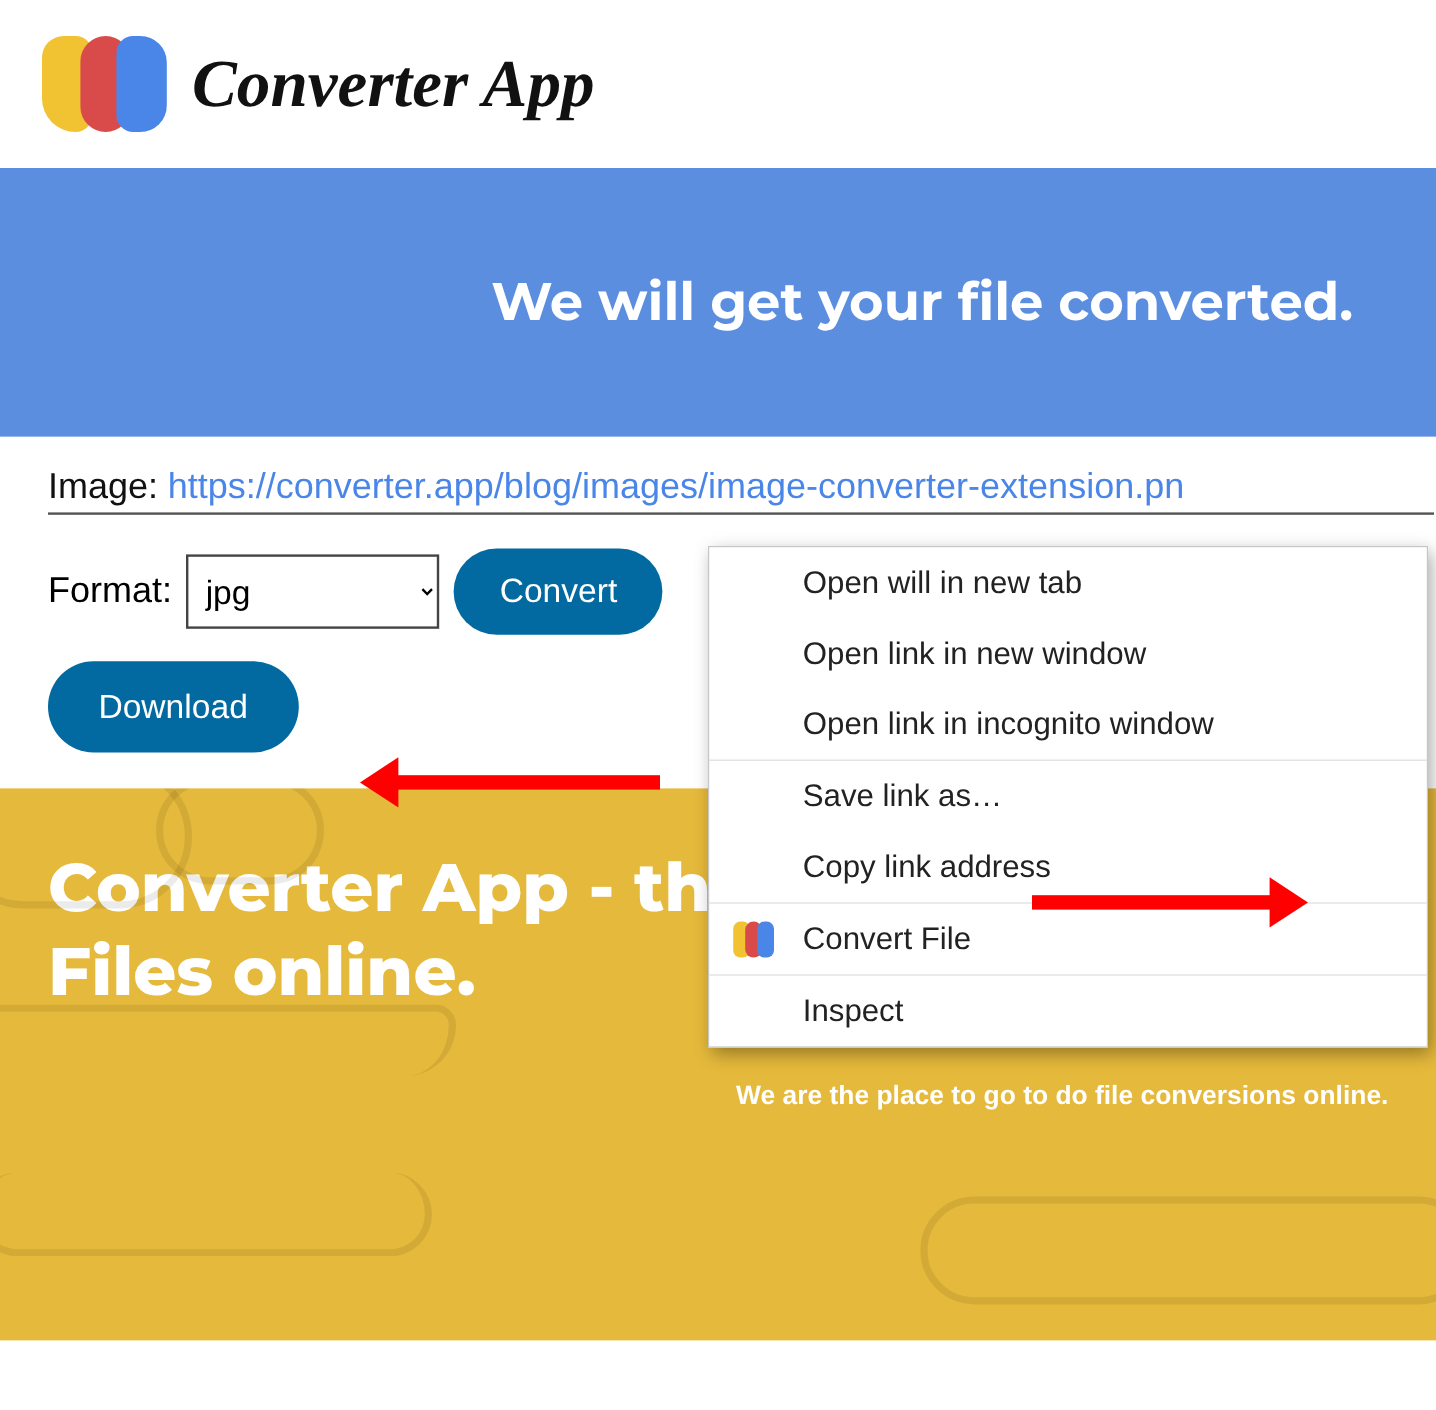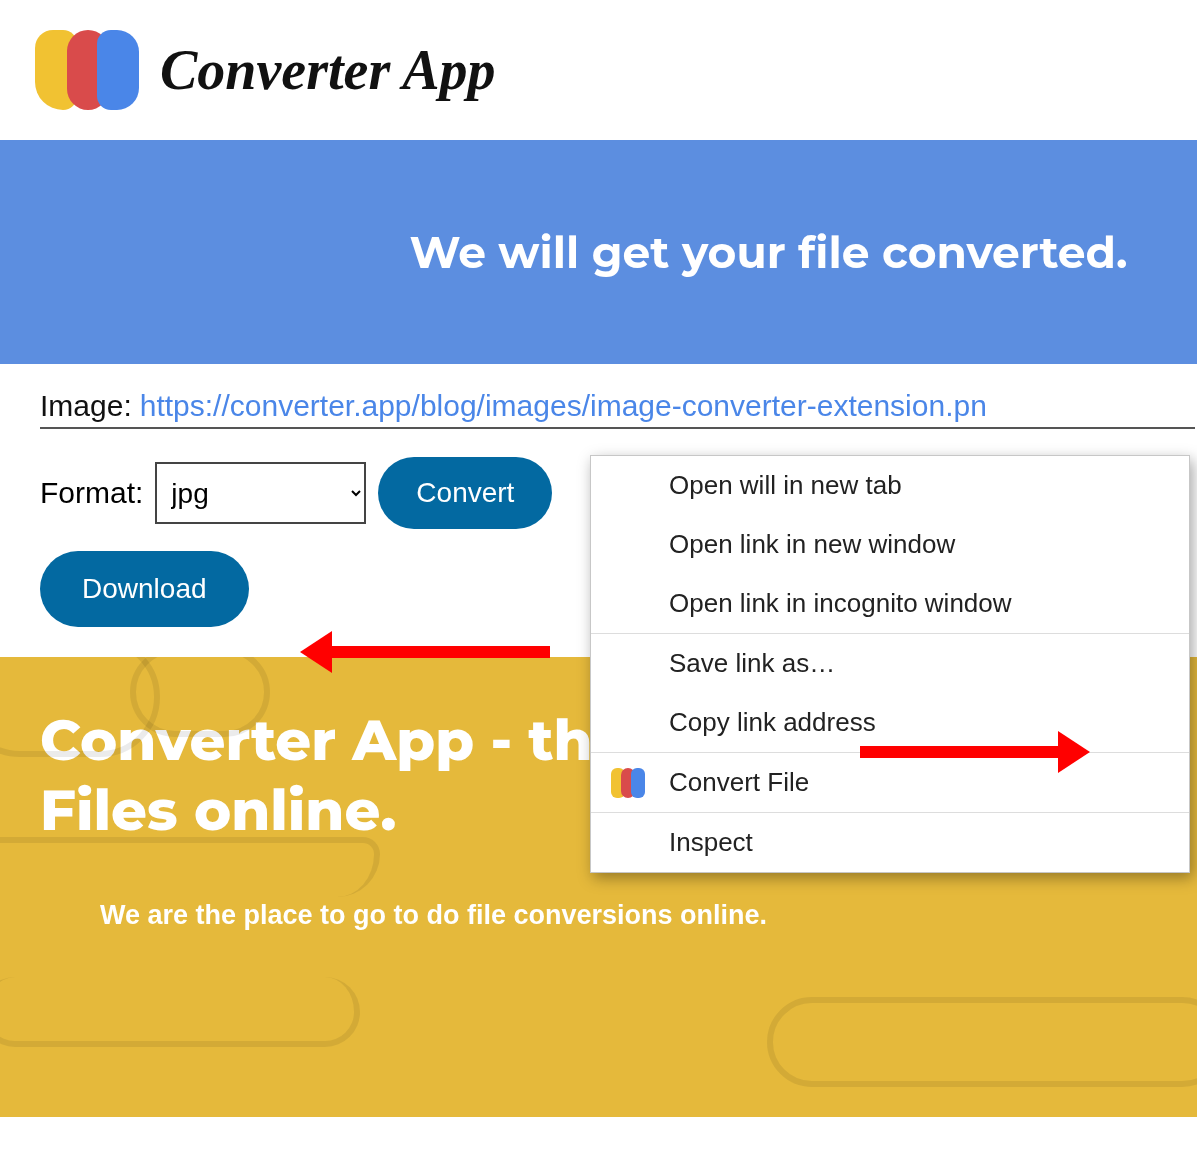--- a/index.html
+++ b/index.html
@@ -113,23 +113,23 @@
     height: 460px;
   }
   .hero2 h2 {
     font-family:'Montserrat','Segoe UI',sans-serif;
     font-weight:800;
     font-size:56px;
     line-height:1.25;
     margin-bottom: 55px;
   }
   .hero2 p {
-    font-size:27px;
+    font-size:22px;
     font-weight:600;
-    text-align:left;
+    text-align:right;
     padding-left: 60px;
   }
   
   .deco {
     position:absolute;
     border:6px solid rgba(0,0,0,0.08);
     border-radius:50px;
   }
   .cloud1 { width:200px; height:120px; left:-40px; top:-20px; border-radius:60px;}
   .cloud2 { width:140px; height:90px; left:130px; top:-10px; border-radius:50px;}

